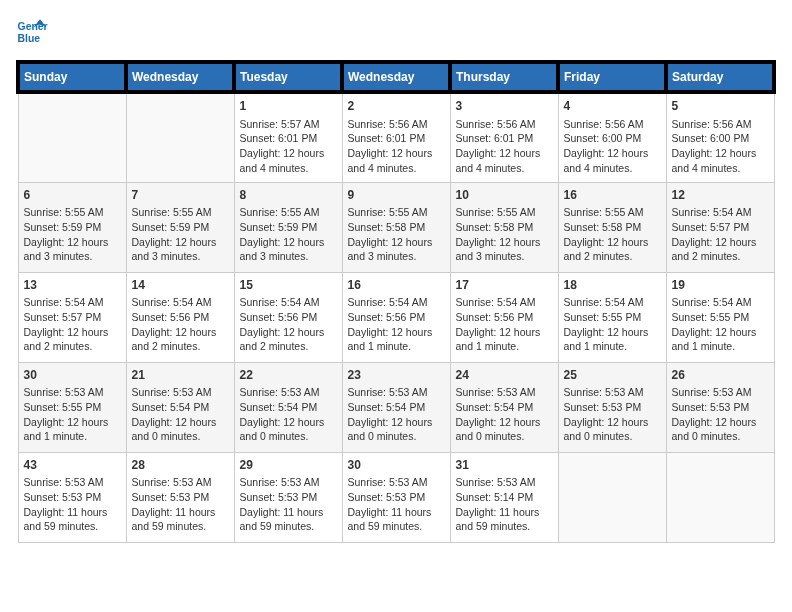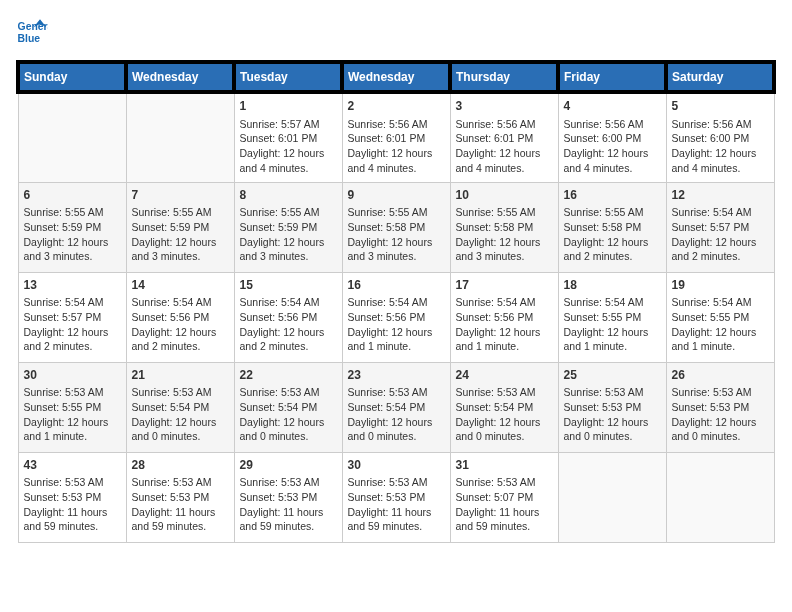--- a/index.html
+++ b/index.html
@@ -298,20 +298,20 @@
         </td>
         <td>
           <span class="day-num">30</span>
           <div>Sunrise: 5:53 AM</div>
           <div>Sunset: 5:53 PM</div>
           <div>Daylight: 11 hours and 59 minutes.</div>
         </td>
         <td>
           <span class="day-num">31</span>
           <div>Sunrise: 5:53 AM</div>
-          <div>Sunset: 5:07 PM</div>
+          <div>Sunset: 5:14 PM</div>
           <div>Daylight: 11 hours and 59 minutes.</div>
         </td>
         <td class="empty"></td>
         <td class="empty"></td>
       </tr>
     </tbody>
 </table>
 
 </body></html>

